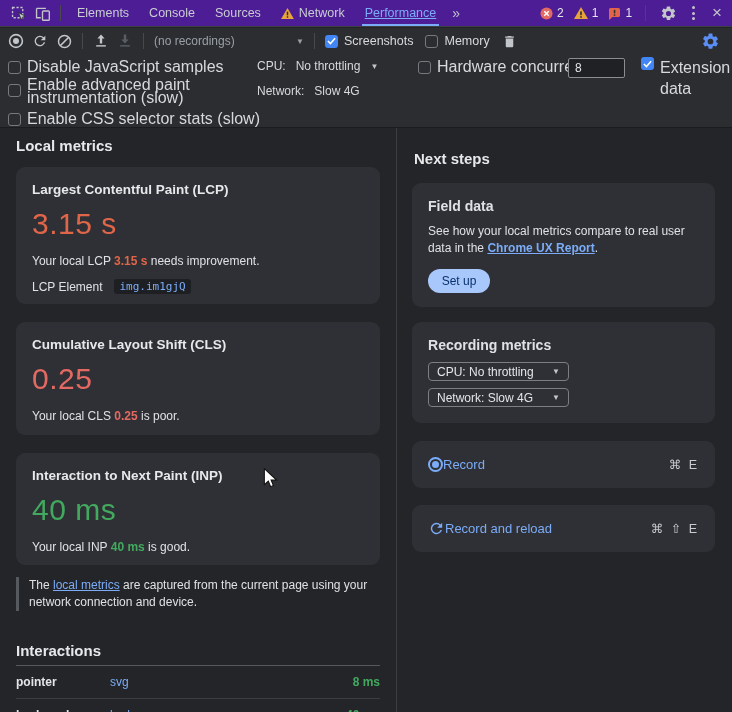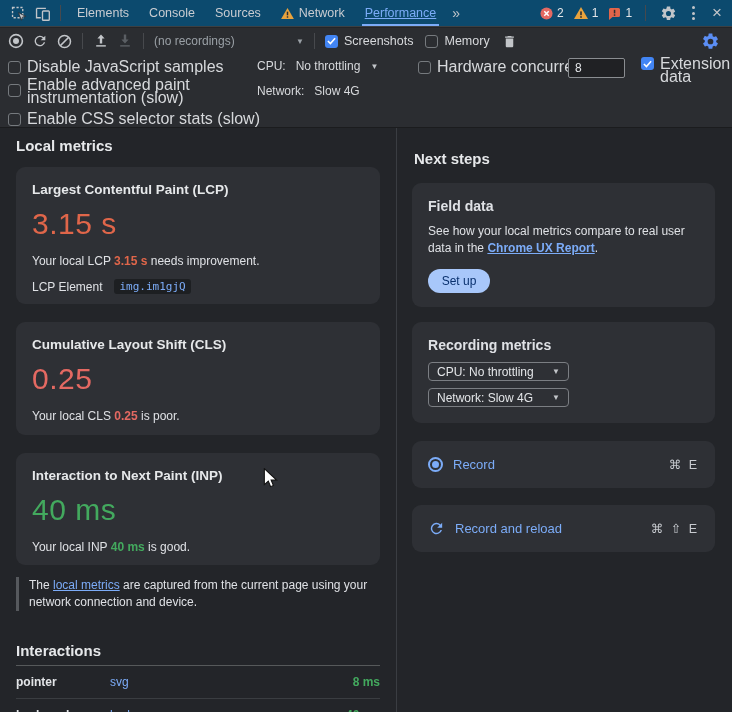--- a/index.html
+++ b/index.html
@@ -10,21 +10,21 @@
     font-family:"Liberation Sans", sans-serif; font-size:12px;
     -webkit-font-smoothing:antialiased;
   }
   svg { display:block; }
   .icon { color:#c2c5c9; }
   .vsep { width:1px; height:16px; background:#47494d; margin:0 6px; flex:none; }
 
   
   .tabbar {
     position:absolute; top:0; left:0; right:0; height:27px;
-    background:#0c4a6e; border-bottom:1px solid #3c4043;
+    background:#4c1d95; border-bottom:1px solid #3c4043;
     display:flex; align-items:center; padding-left:6px;
   }
   .tool-ico { width:24px; height:24px; display:flex; align-items:center; justify-content:center; flex:none; }
   .tab { position:relative; height:100%; display:flex; align-items:center; gap:5px; padding:0 10px; font-size:12.5px; color:#c9ccd1; cursor:default; }
   .tab.active { color:#7cacf8;text-decoration:underline; }
   .tab.active::after { content:""; position:absolute; left:7px; right:7px; bottom:0; height:2px; background:#7cacf8; }
   .more-tabs { color:#c2c5c9; font-size:14px; padding:0 6px; }
   .badges { margin-left:auto; display:flex; align-items:center; gap:4px; }
   .badge { display:flex; align-items:center; gap:4px; padding:0 3px; font-size:12px; color:#e3e5e8; }
   .kebab { display:flex; flex-direction:column; align-items:center; width:18px; }
@@ -89,21 +89,21 @@
     margin-top:12px; width:62px; height:24px; border:none; border-radius:12px;
     background:#a8c7fa; color:#0a316e; font-size:12px; font-family:"Liberation Sans",sans-serif;
     display:flex; align-items:center; justify-content:center; cursor:pointer;
   }
   .select-box {
     width:141px; height:19px; margin-top:9px; border:1px solid #7b7e83; border-radius:4px;
     display:flex; align-items:center; padding:0 8px; color:#e3e5e8; font-size:12px; cursor:pointer;
   }
   .select-box .arrow { margin-left:auto; font-size:8px; color:#c2c5c9; }
   .action-row { height:47px; display:flex; align-items:center; padding:0 16px; cursor:pointer; }
-  .action-label { color:#7cacf8; font-size:13px; margin-left:10px; }
+  .action-label { color:#7cacf8; font-size:13px; }
   .shortcut { margin-left:auto; color:#c8cbd0; font-size:12.5px; letter-spacing:2px; }
   .rec-ico { width:15px; height:15px; border:2px solid #7cacf8; border-radius:50%; display:flex; align-items:center; justify-content:center; flex:none; }
   .rec-ico i { width:7px; height:7px; border-radius:50%; background:#7cacf8; display:block; }
 
   .cursor { position:absolute; left:262px; top:340px; }
 </style>
 </head>
 <body>
 
 <div class="app">
@@ -274,21 +274,21 @@
       <span class="sp-label">Hardware concurrency</span>
     </div>
     <input class="hw-input" value="8" style="">
 
     <div class="cb-row" style="left:641px; top:3px; width:82px; align-items:flex-start;">
       <span class="cb checked">
         <svg width="9" height="8" viewBox="0 0 10 8">
             <polyline points="1,4 3.8,6.8 9,1" fill="none" stroke="#fff" stroke-width="1.8"></polyline>
           </svg>
       </span>
-      <span class="sp-label" style="line-height:13px;">Extension data</span>
+      <span class="sp-label" style="line-height:21px;">Extension data</span>
     </div>
   </div>
 
   <div class="main-left">
     <div class="h-section" style="top:9px;">Local metrics</div>
 
     <div class="card" style="top:39px; height:137px;">
       <h3>Largest Contentful Paint (LCP)</h3>
       <div class="metric-value v-lcp">3.15 s</div>
       <div class="metric-desc">

